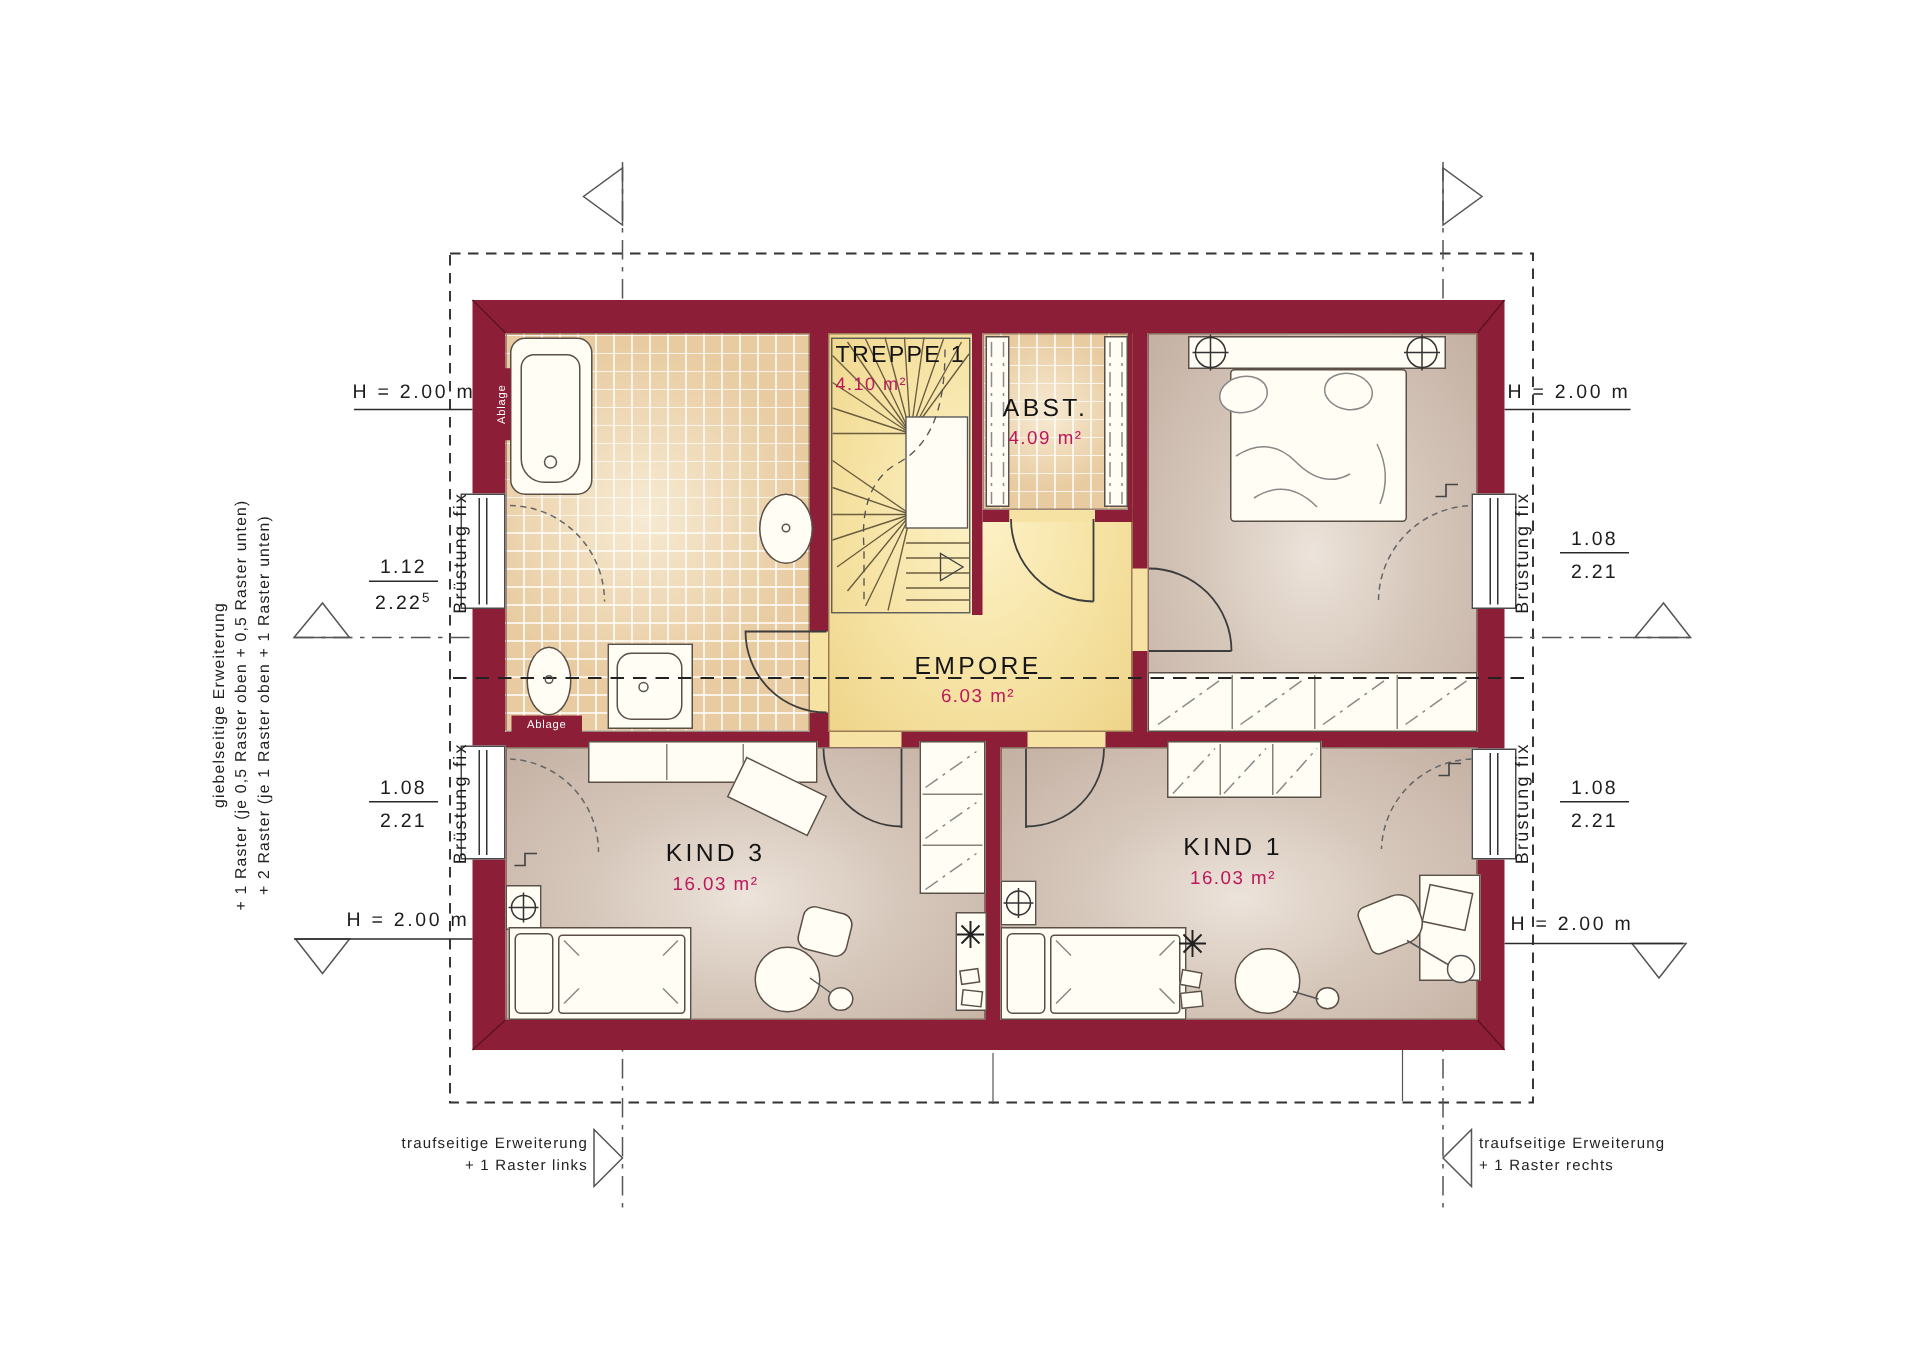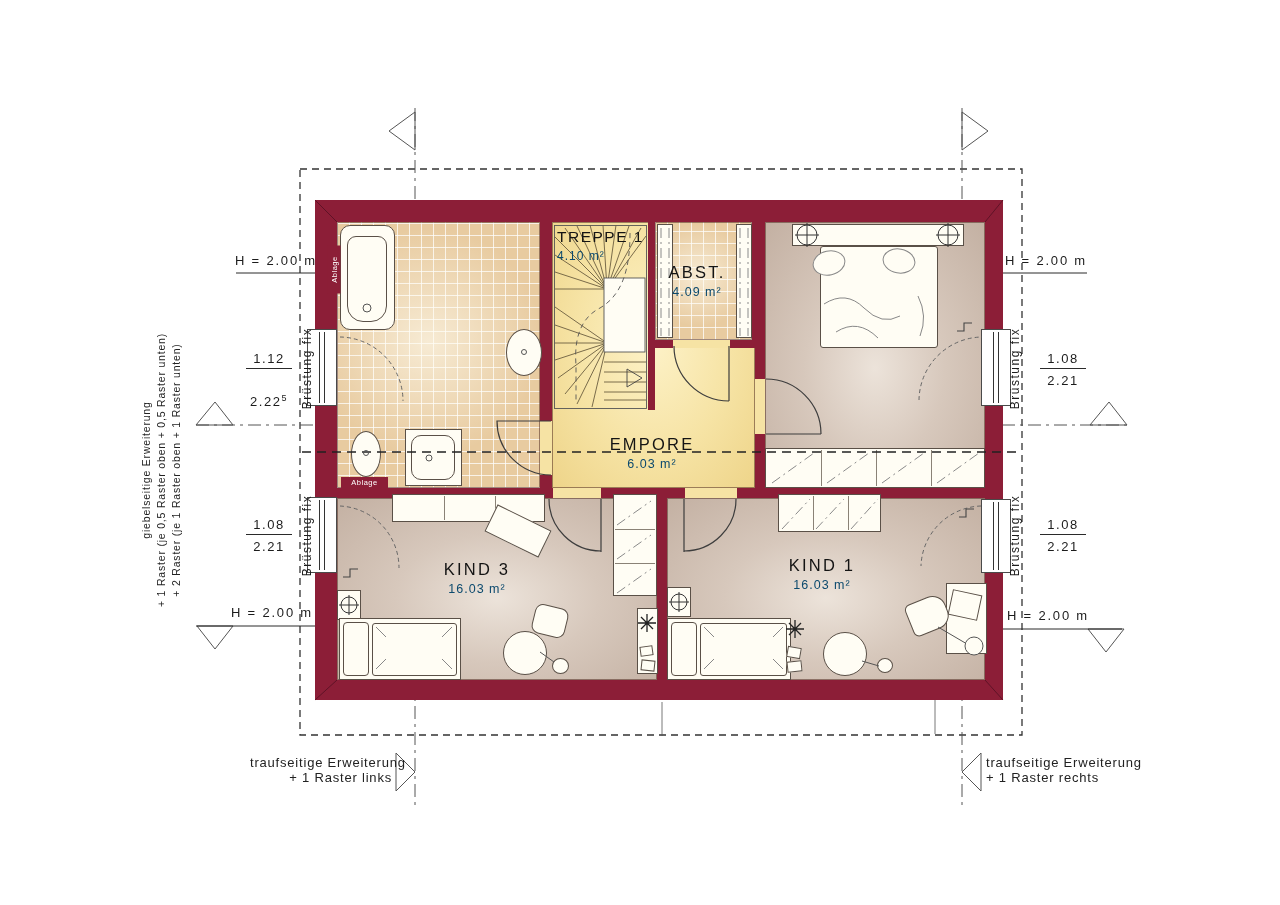--- a/index.html
+++ b/index.html
@@ -13,30 +13,30 @@
         repeating-linear-gradient(0deg, rgba(255,255,255,.75) 0 1px, transparent 1px 12px),
         repeating-linear-gradient(90deg, rgba(255,255,255,.75) 0 1px, transparent 1px 12px)}
   .floor{background:radial-gradient(ellipse at 50% 55%, #ece3da 0%, #d7c8bc 45%, #c3b0a2 100%)}
   .landing{background:radial-gradient(ellipse at 50% 45%, #fdf2c8 0%, #f6e3a4 55%, #eed489 100%)}
   .gap{background:#f6e3a4}
   .f{background:#fffdf4;border:1px solid #5a5047;box-sizing:border-box}
   .win{background:#fff;border:1px solid #4a4a4a;box-sizing:border-box}
   .pane{position:absolute;left:50%;top:2px;bottom:2px;width:4px;transform:translateX(-50%);
         border-left:1px solid #333;border-right:1px solid #333}
   .lbl{color:#141414;letter-spacing:2.2px;font-size:16.5px;white-space:nowrap;text-align:center}
-  .area{color:#0c4a6e;letter-spacing:1px;font-size:12.5px;text-align:center;margin-top:3px}
+  .area{color:#be185d;letter-spacing:1px;font-size:12.5px;text-align:center;margin-top:3px}
   .left .lbl,.left .area{text-align:left}
   .dim{font-size:13px;letter-spacing:1.8px;color:#1c1c1c;white-space:nowrap;text-align:center}
   .frac{width:46px;text-align:center;font-size:13px;letter-spacing:1.5px;color:#1c1c1c}
   .frac.num{border-bottom:1px solid #2a2a2a;padding-bottom:2px}
   .sup{font-size:9px;vertical-align:super}
   .rot{transform:rotate(-90deg)}
   .brust{width:84px;height:13px;font-size:12px;letter-spacing:1.5px;color:#1c1c1c;
          text-align:center;white-space:nowrap}
-  .note{font-size:13px;color:#222;letter-spacing:.8px;line-height:15px;white-space:nowrap}
+  .note{font-size:10px;color:#222;letter-spacing:.8px;line-height:15px;white-space:nowrap}
   .tag{background:#8c1e37;color:#fff;font-size:7.5px;letter-spacing:.5px;
        text-align:center;overflow:hidden}
   .divV{position:absolute;top:1px;bottom:1px;width:1px;background:#8a8276}
   .divH{position:absolute;left:1px;right:1px;height:1px;background:#8a8276}
 </style>
 </head>
 <body>
 
 <div id="canvas">
 
@@ -253,21 +253,21 @@
   <div class="abs" style="left:762px;top:556px;width:120px">
     <div class="lbl">KIND 1</div>
     <div class="area">16.03 m²</div>
   </div>
 
   <div class="abs dim" style="left:234px;top:253px;width:84px">H = 2.00 m</div>
   <div class="abs dim" style="left:1004px;top:253px;width:84px">H = 2.00 m</div>
   <div class="abs dim" style="left:230px;top:605px;width:84px">H = 2.00 m</div>
   <div class="abs dim" style="left:1006px;top:608px;width:84px">H = 2.00 m</div>
 
-  <div class="abs frac num" style="left:246px;top:351px"><span>1.12</span></div>
+  <div class="abs frac num" style="left:246px;top:370px"><span>1.12</span></div>
   <div class="abs frac" style="left:246px;top:393px"><span>2.22</span><span class="sup">5</span></div>
   <div class="abs frac num" style="left:246px;top:517px"><span>1.08</span></div>
   <div class="abs frac" style="left:246px;top:539px"><span>2.21</span></div>
   <div class="abs frac num" style="left:1040px;top:351px"><span>1.08</span></div>
   <div class="abs frac" style="left:1040px;top:373px"><span>2.21</span></div>
   <div class="abs frac num" style="left:1040px;top:517px"><span>1.08</span></div>
   <div class="abs frac" style="left:1040px;top:539px"><span>2.21</span></div>
 
   <div class="abs brust rot" style="left:264px;top:362px">Brüstung fix</div>
   <div class="abs brust rot" style="left:264px;top:529px">Brüstung fix</div>

